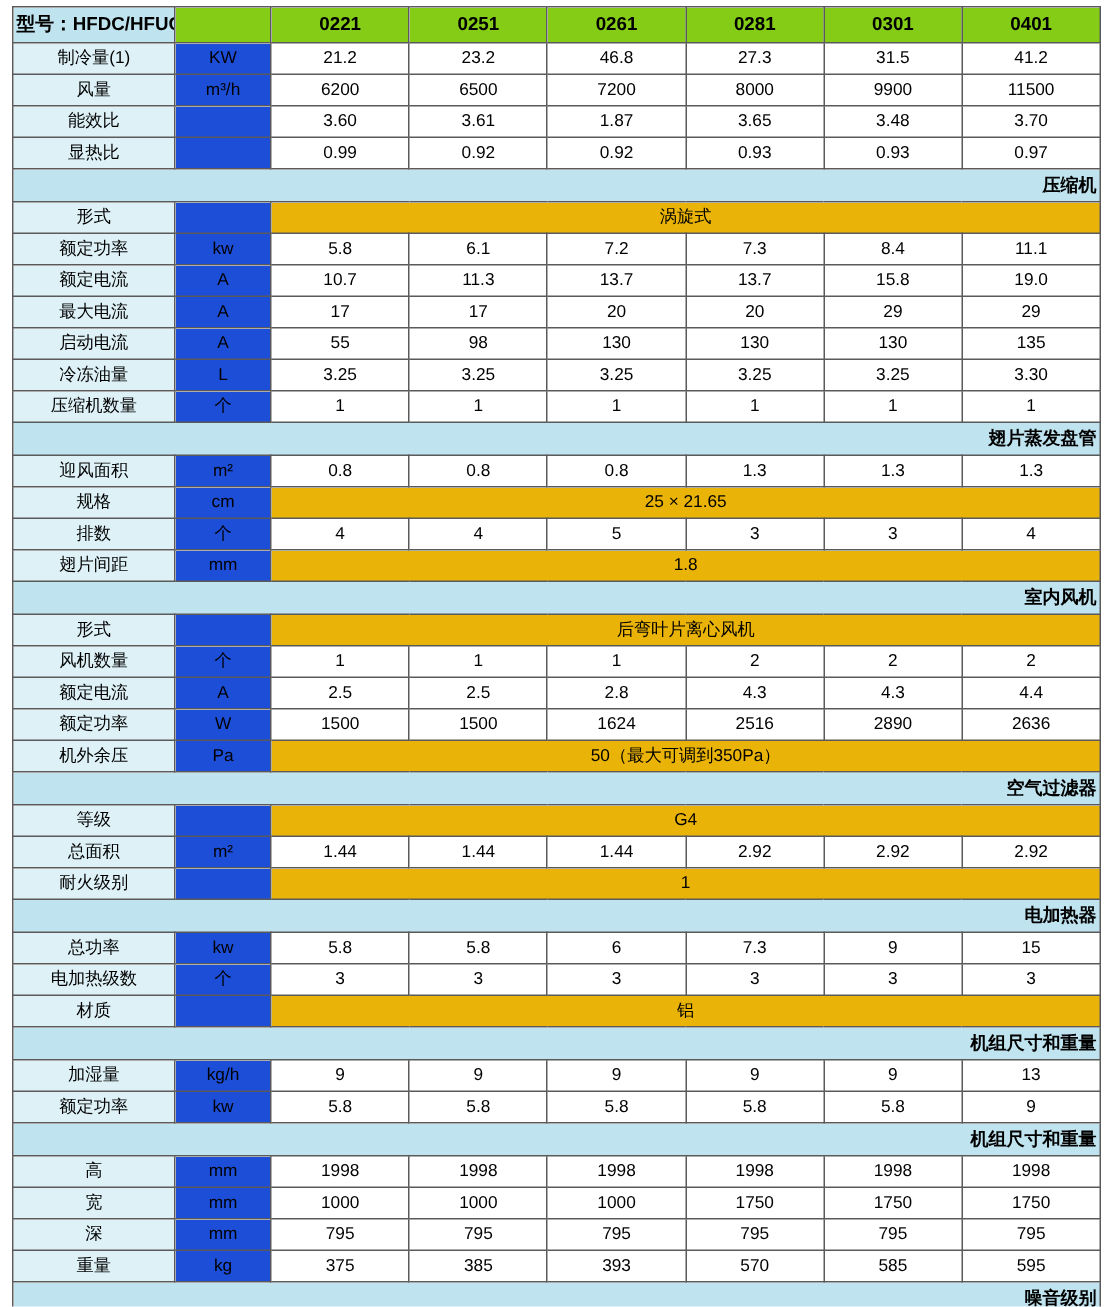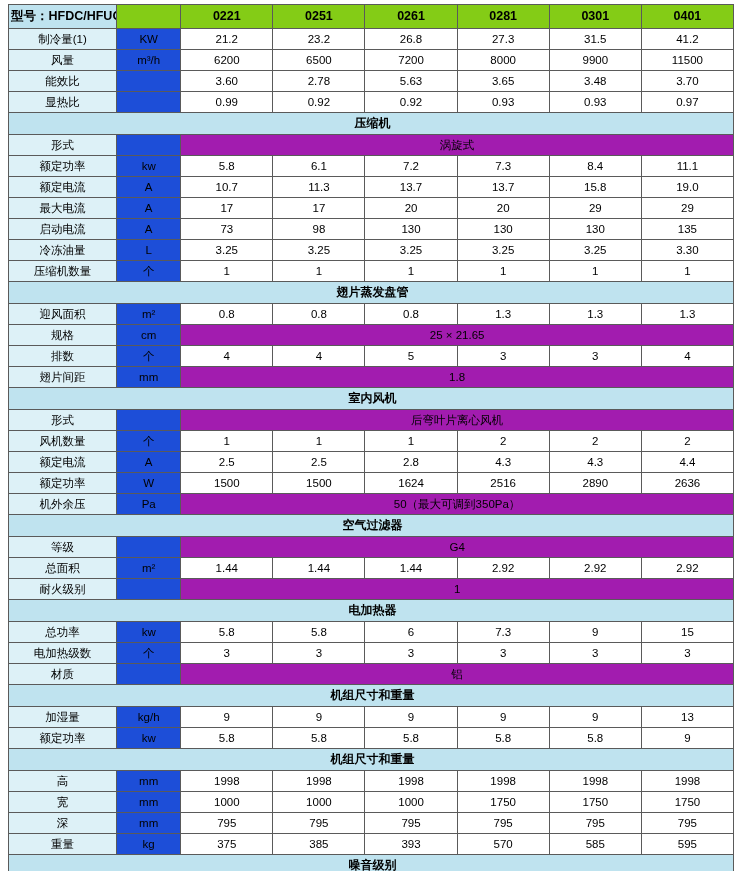--- a/index.html
+++ b/index.html
@@ -49,40 +49,40 @@
     font-size: 12.5px;
     height: 23px;
   }
   tr.head td.label {
     background: #bfe3ef;
   }
   
   tr.section td {
     background: #bfe3ef;
     font-weight: bold;
-    text-align: center;
+    text-align: right;
     padding-left: 5px;
     font-size: 12px;
     height: 21px;
   }
   
   td.tintlabel {
     background: #ddf1f7;
     text-align: left;
     padding-left: 5px;
     margin-left: 36px;
   }
   td.tintunit {
     background: #1d4ed8;
   }
   td.val {
     background: #ffffff;
   }
   td.span {
-    background: #a21caf;
+    background: #eab308;
   }
 </style>
 </head>
 <body>
 
 <div id="sheet">
   <table class="spec">
     <colgroup>
       <col class="c-label">
       <col class="c-unit">
@@ -102,41 +102,41 @@
           <td>0261</td>
           <td>0281</td>
           <td>0301</td>
           <td>0401</td>
         </tr>
         <tr>
           <td class="tintlabel">制冷量(1)</td>
           <td class="tintunit">KW</td>
           <td class="val">21.2</td>
           <td class="val">23.2</td>
-          <td class="val">26.8</td>
+          <td class="val">46.8</td>
           <td class="val">27.3</td>
           <td class="val">31.5</td>
           <td class="val">41.2</td>
         </tr>
         <tr>
           <td class="tintlabel">风量</td>
           <td class="tintunit">m³/h</td>
           <td class="val">6200</td>
           <td class="val">6500</td>
           <td class="val">7200</td>
           <td class="val">8000</td>
           <td class="val">9900</td>
           <td class="val">11500</td>
         </tr>
         <tr>
           <td class="tintlabel">能效比</td>
           <td class="tintunit"></td>
           <td class="val">3.60</td>
-          <td class="val">2.78</td>
-          <td class="val">5.63</td>
+          <td class="val">3.61</td>
+          <td class="val">1.87</td>
           <td class="val">3.65</td>
           <td class="val">3.48</td>
           <td class="val">3.70</td>
         </tr>
         <tr>
           <td class="tintlabel">显热比</td>
           <td class="tintunit"></td>
           <td class="val">0.99</td>
           <td class="val">0.92</td>
           <td class="val">0.92</td>
@@ -178,21 +178,21 @@
           <td class="val">17</td>
           <td class="val">17</td>
           <td class="val">20</td>
           <td class="val">20</td>
           <td class="val">29</td>
           <td class="val">29</td>
         </tr>
         <tr>
           <td class="tintlabel">启动电流</td>
           <td class="tintunit">A</td>
-          <td class="val">73</td>
+          <td class="val">55</td>
           <td class="val">98</td>
           <td class="val">130</td>
           <td class="val">130</td>
           <td class="val">130</td>
           <td class="val">135</td>
         </tr>
         <tr>
           <td class="tintlabel">冷冻油量</td>
           <td class="tintunit">L</td>
           <td class="val">3.25</td>

